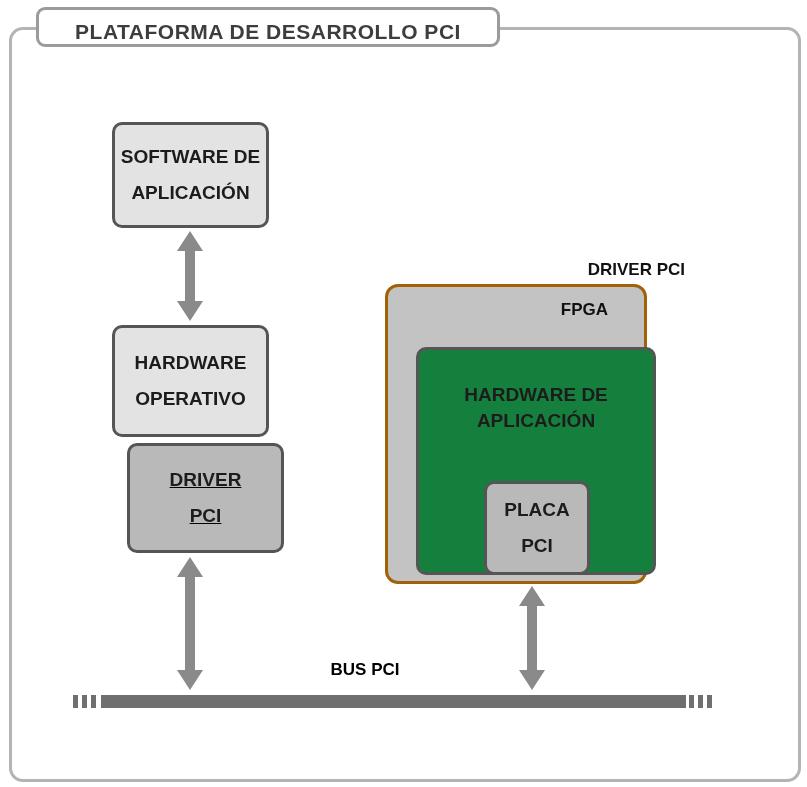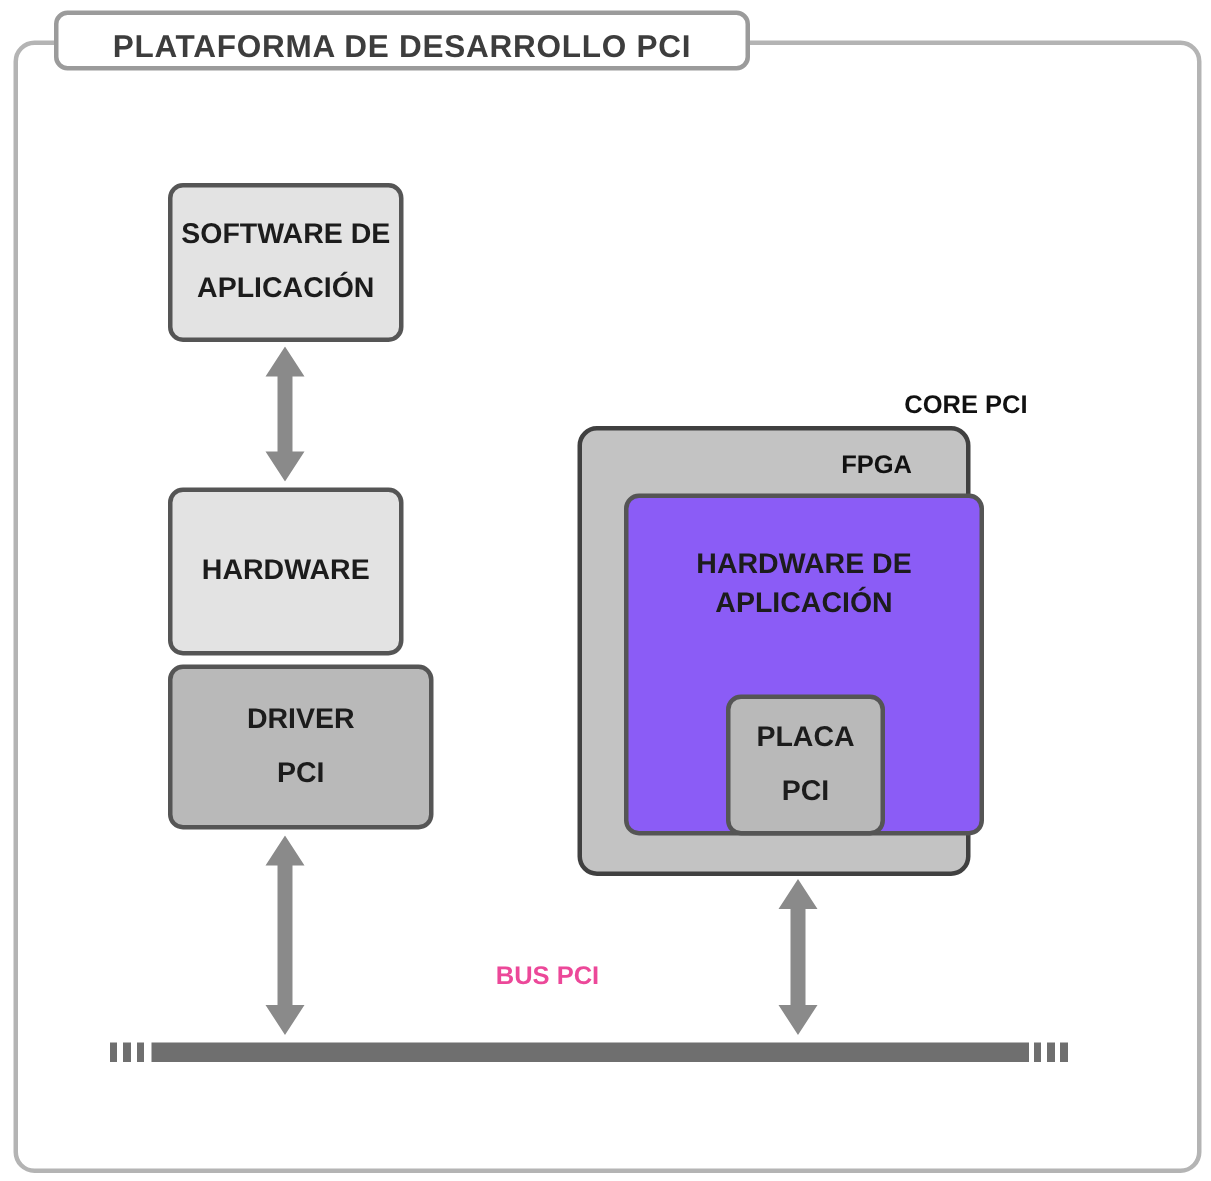--- a/index.html
+++ b/index.html
@@ -66,31 +66,31 @@
     font-size: 19px;
     font-weight: bold;
     color: #1c1c1c;
     line-height: 1.35;
   }
   .light-box { background: #e3e3e3; }
   .dark-box  { background: #b9b9b9; }
 
   .software-box { left: 112px; top: 122px; width: 157px; height: 106px; }
   .os-box       { left: 112px; top: 325px; width: 157px; height: 112px; }
-  .driver-box   { left: 112px; top: 443px; width: 177px; height: 110px; }
+  .driver-box   { left: 127px; top: 443px; width: 157px; height: 110px; text-decoration: underline; }
 
   
   .placa-box {
     position: absolute;
     left: 385px;
     top: 284px;
     width: 262px;
     height: 300px;
     background: #c3c3c3;
-    border: 3px solid #404040;
+    border: 3px solid #a16207;
     border-radius: 13px;
     box-sizing: border-box;
   }
   .placa-label {
     position: absolute;
     left: 485px;
     top: 260px;
     width: 200px;
     text-align: right;
     font-size: 17px;
@@ -101,24 +101,24 @@
     position: absolute;
     right: 36px;
     top: 13px;
     font-size: 17px;
     font-weight: bold;
     color: #111111;
   }
   .fpga-box {
     position: absolute;
     left: 28px;
-    top: 42px;
+    top: 60px;
     width: 240px;
     height: 228px;
-    background: #8b5cf6;
+    background: #15803d;
     border: 3px solid #555555;
     border-radius: 10px;
     box-sizing: border-box;
   }
   .hardware-label {
     position: absolute;
     left: 0;
     top: 32px;
     width: 100%;
     text-align: center;
@@ -160,26 +160,26 @@
     top: 695px;
     width: 26px;
     height: 13px;
     background: repeating-linear-gradient(90deg, #6f6f6f 0 5px, transparent 5px 9px);
   }
   .bus-dashes.left  { left: 73px; }
   .bus-dashes.right { left: 689px; }
   .bus-label {
     position: absolute;
     left: 300px;
-    top: 641px;
+    top: 660px;
     width: 130px;
     text-align: center;
     font-size: 17px;
     font-weight: bold;
-    color: #ec4899;
+    color: #000000;
   }
 </style>
 </head>
 <body>
 
 <div class="page">
 
   <div class="outer-frame"></div>
 
   <div class="title-box">
@@ -190,32 +190,33 @@
     <span class="line">SOFTWARE DE</span>
     <span class="line">APLICACIÓN</span>
   </div>
 
   <svg class="arrow arrow-1" width="36" height="90" viewBox="0 0 36 90">
     <polygon points="18,0 31,20 23,20 23,70 31,70 18,90 5,70 13,70 13,20 5,20"></polygon>
   </svg>
 
   <div class="node light-box os-box">
     <span class="line">HARDWARE</span>
+    <span class="line">OPERATIVO</span>
   </div>
 
   <div class="node dark-box driver-box">
     <span class="line">DRIVER</span>
     <span class="line">PCI</span>
   </div>
 
   <svg class="arrow arrow-2" width="36" height="133" viewBox="0 0 36 133">
     <polygon points="18,0 31,20 23,20 23,113 31,113 18,133 5,113 13,113 13,20 5,20"></polygon>
   </svg>
 
-  <div class="placa-label">CORE PCI</div>
+  <div class="placa-label">DRIVER PCI</div>
 
   <div class="placa-box">
     <div class="fpga-label">FPGA</div>
 
     <div class="fpga-box">
       <div class="hardware-label">
         <span class="line">HARDWARE DE</span>
         <span class="line">APLICACIÓN</span>
       </div>
 

